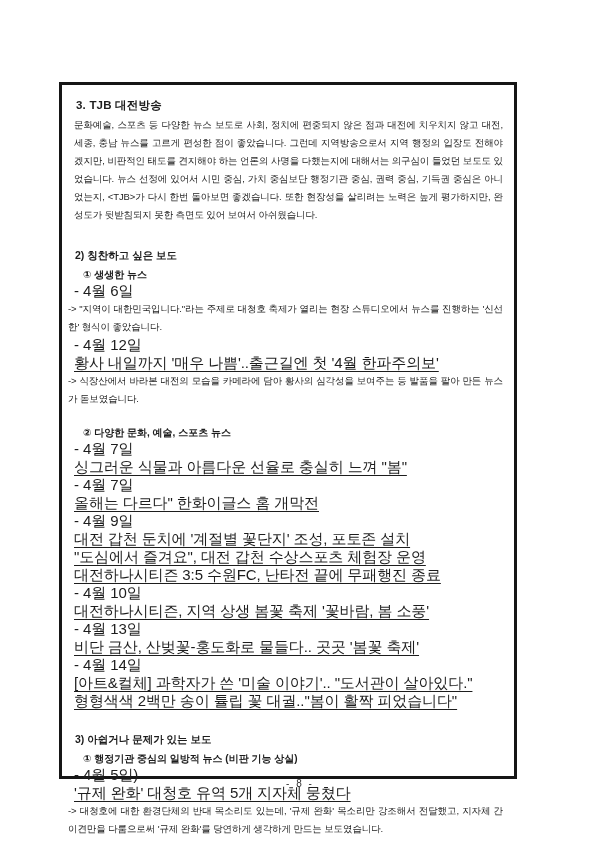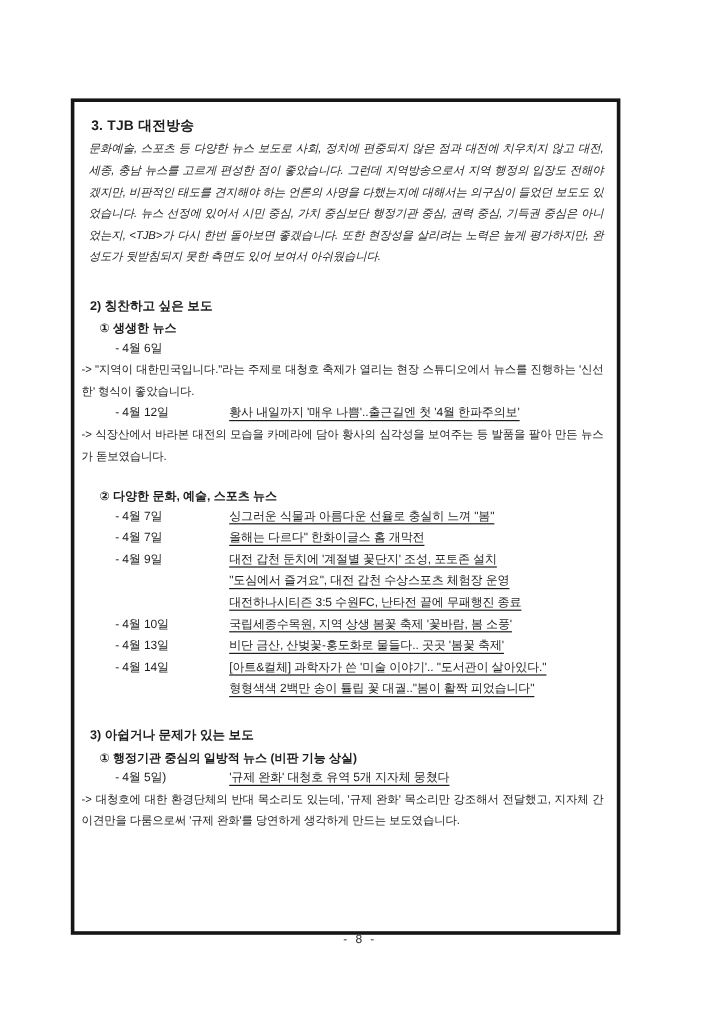--- a/index.html
+++ b/index.html
@@ -24,30 +24,30 @@
     font-size:10px;font-weight:bold;line-height:14px;margin-left:15px;
   }
   .mt-sec1{margin-top:7px;}
   .mt-para{margin-top:3px;}
   .mt-sec2{margin-top:24px;}
   .mt-sub{margin-top:6px;}
   .mt-sub2{margin-top:18px;}
   .mt-sec3{margin-top:22px;}
   .para{
     font-size:9.5px;line-height:18px;text-align:justify;
-    margin:0 2px 0 6px;letter-spacing:-0.1px;font-style:italic;
+    margin:0 2px 0 6px;letter-spacing:-0.1px;
   }
   .mt-para.para{margin-top:3px;}
   .comment{
     font-size:9.5px;line-height:18px;text-align:justify;
     margin:0 2px 0 0;letter-spacing:-0.1px;
   }
   .news-row{
-    display:flex;font-size:10px;line-height:18px;
-    margin-left:28px;letter-spacing:-0.1px;
+    display:flex;font-size:15px;line-height:18px;
+    margin-left:6px;letter-spacing:-0.1px;flex-direction:column;
   }
   .news-date{width:95px;flex:none;}
   .news-title{
     flex:1;
     text-decoration:underline;
     text-underline-offset:3px;
     text-decoration-thickness:1px;
     text-decoration-color:#1d1d1d;
   }
   .page-number{
@@ -97,21 +97,21 @@
   </div>
   <div class="news-row">
     <div class="news-date"></div>
     <div class="news-title">대전하나시티즌 3:5 수원FC, 난타전 끝에 무패행진 종료</div>
   </div>
   <div class="news-row">
     <div class="news-date"></div>
   </div>
   <div class="news-row">
     <div class="news-date">- 4월 10일</div>
-    <div class="news-title">국립세종수목원, 지역 상생 봄꽃 축제 '꽃바람, 봄 소풍'</div>
+    <div class="news-title">대전하나시티즌, 지역 상생 봄꽃 축제 '꽃바람, 봄 소풍'</div>
   </div>
   <div class="news-row">
     <div class="news-date">- 4월 13일</div>
     <div class="news-title">비단 금산, 산벚꽃-홍도화로 물들다.. 곳곳 '봄꽃 축제'</div>
   </div>
   <div class="news-row">
     <div class="news-date">- 4월 14일</div>
     <div class="news-title">[아트&amp;컬체] 과학자가 쓴 '미술 이야기'.. "도서관이 살아있다."</div>
   </div>
   <div class="news-row">

